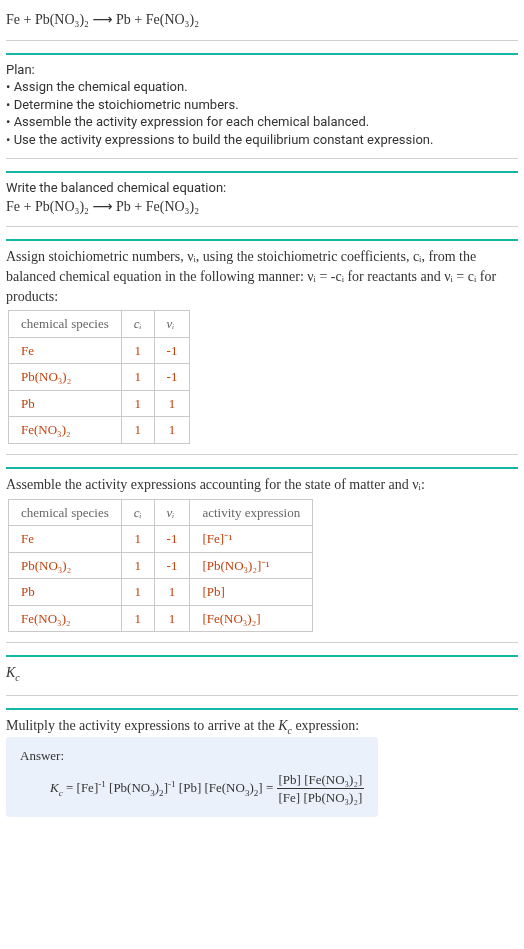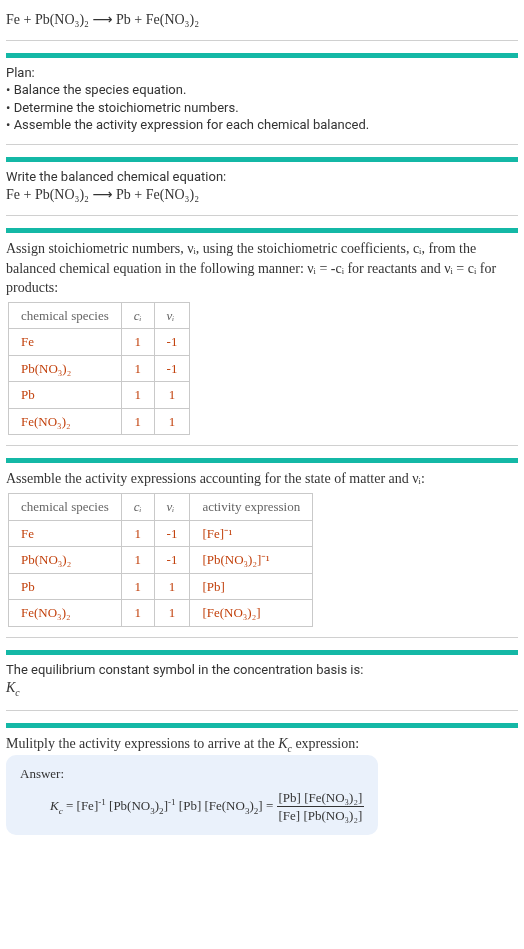--- a/index.html
+++ b/index.html
@@ -6,21 +6,21 @@
       font-family: -apple-system, BlinkMacSystemFont, "Segoe UI", Roboto, Helvetica, Arial, sans-serif;
       font-size: 13px;
       color: #222;
       margin: 0;
       padding: 4px 6px;
       width: 524px;
       box-sizing: border-box;
       background: #ffffff;
     }
     .section {
-      border-top: 5px solid #14b8a6;
+      border-top: 2px solid #14b8a6;
       border-bottom: 1px solid #d0d0d0;
       padding: 6px 0 10px 0;
       margin-bottom: 12px;
     }
     .first-section {
       border-top: none;
     }
     .formula {
       font-family: "Times New Roman", Times, serif;
       font-size: 14px;
@@ -47,21 +47,21 @@
     th {
       background: #ffffff;
       font-weight: normal;
       color: #666;
     }
     td.center {
       text-align: center;
     }
     .answer-box {
       background: #eaf1fb;
-      border-radius: 10px;
+      border-radius: 3px;
       padding: 10px 14px;
       display: inline-block;
       font-family: "Times New Roman", Times, serif;
       color: #333;
       font-size: 13px;
     }
     .frac {
       display: inline-block;
       vertical-align: middle;
       text-align: center;
@@ -86,23 +86,24 @@
   </style>
 </head>
 <body>
 
 <div class="section first-section text-block">
   <div class="formula">Fe + Pb(NO₃)₂ ⟶ Pb + Fe(NO₃)₂</div>
 </div>
 
 <div class="section text-block">
   <div>Plan:</div>
-  <div>• <span>Balance the species equation.</span></div>
+  <div>• <span>Assign the chemical equation.</span></div>
   <div>• <span>Determine the stoichiometric numbers.</span></div>
   <div>• <span>Assemble the activity expression for each chemical balanced.</span></div>
+  <div>• <span>Use the activity expressions to build the equilibrium constant expression.</span></div>
 </div>
 
 <div class="section text-block">
   <div>Write the balanced chemical equation:</div>
   <div class="formula">Fe + Pb(NO₃)₂ ⟶ Pb + Fe(NO₃)₂</div>
 </div>
 
 <div class="section text-block">
   <div class="formula">Assign stoichiometric numbers, νᵢ, using the stoichiometric coefficients, cᵢ, from the balanced chemical equation in the following manner: νᵢ = -cᵢ for reactants and νᵢ = cᵢ for products:</div>
   <table>
@@ -168,21 +169,20 @@
       <td>Fe(NO₃)₂</td>
       <td class="center">1</td>
       <td class="center">1</td>
       <td>[Fe(NO₃)₂]</td>
     </tr>
   </tbody>
     </table>
 </div>
 
 <div class="section text-block">
-  <div>The equilibrium constant symbol in the concentration basis is:</div>
   <div class="formula"><span class="small-italic">K<sub>c</sub></span></div>
 </div>
 
 <div class="section text-block" style="border-bottom:none;">
   <div class="formula">Mulitply the activity expressions to arrive at the <span class="small-italic">K<sub>c</sub></span> expression:</div>
   <div class="answer-box">
     <div>Answer:</div>
     <div style="margin-top:6px; padding-left:30px; white-space:nowrap;">
       <span class="small-italic">K<sub>c</sub></span> = [Fe]<sup>-1</sup> [Pb(NO<sub>3</sub>)<sub>2</sub>]<sup>-1</sup> [Pb] [Fe(NO<sub>3</sub>)<sub>2</sub>] = 
       <span class="frac">

